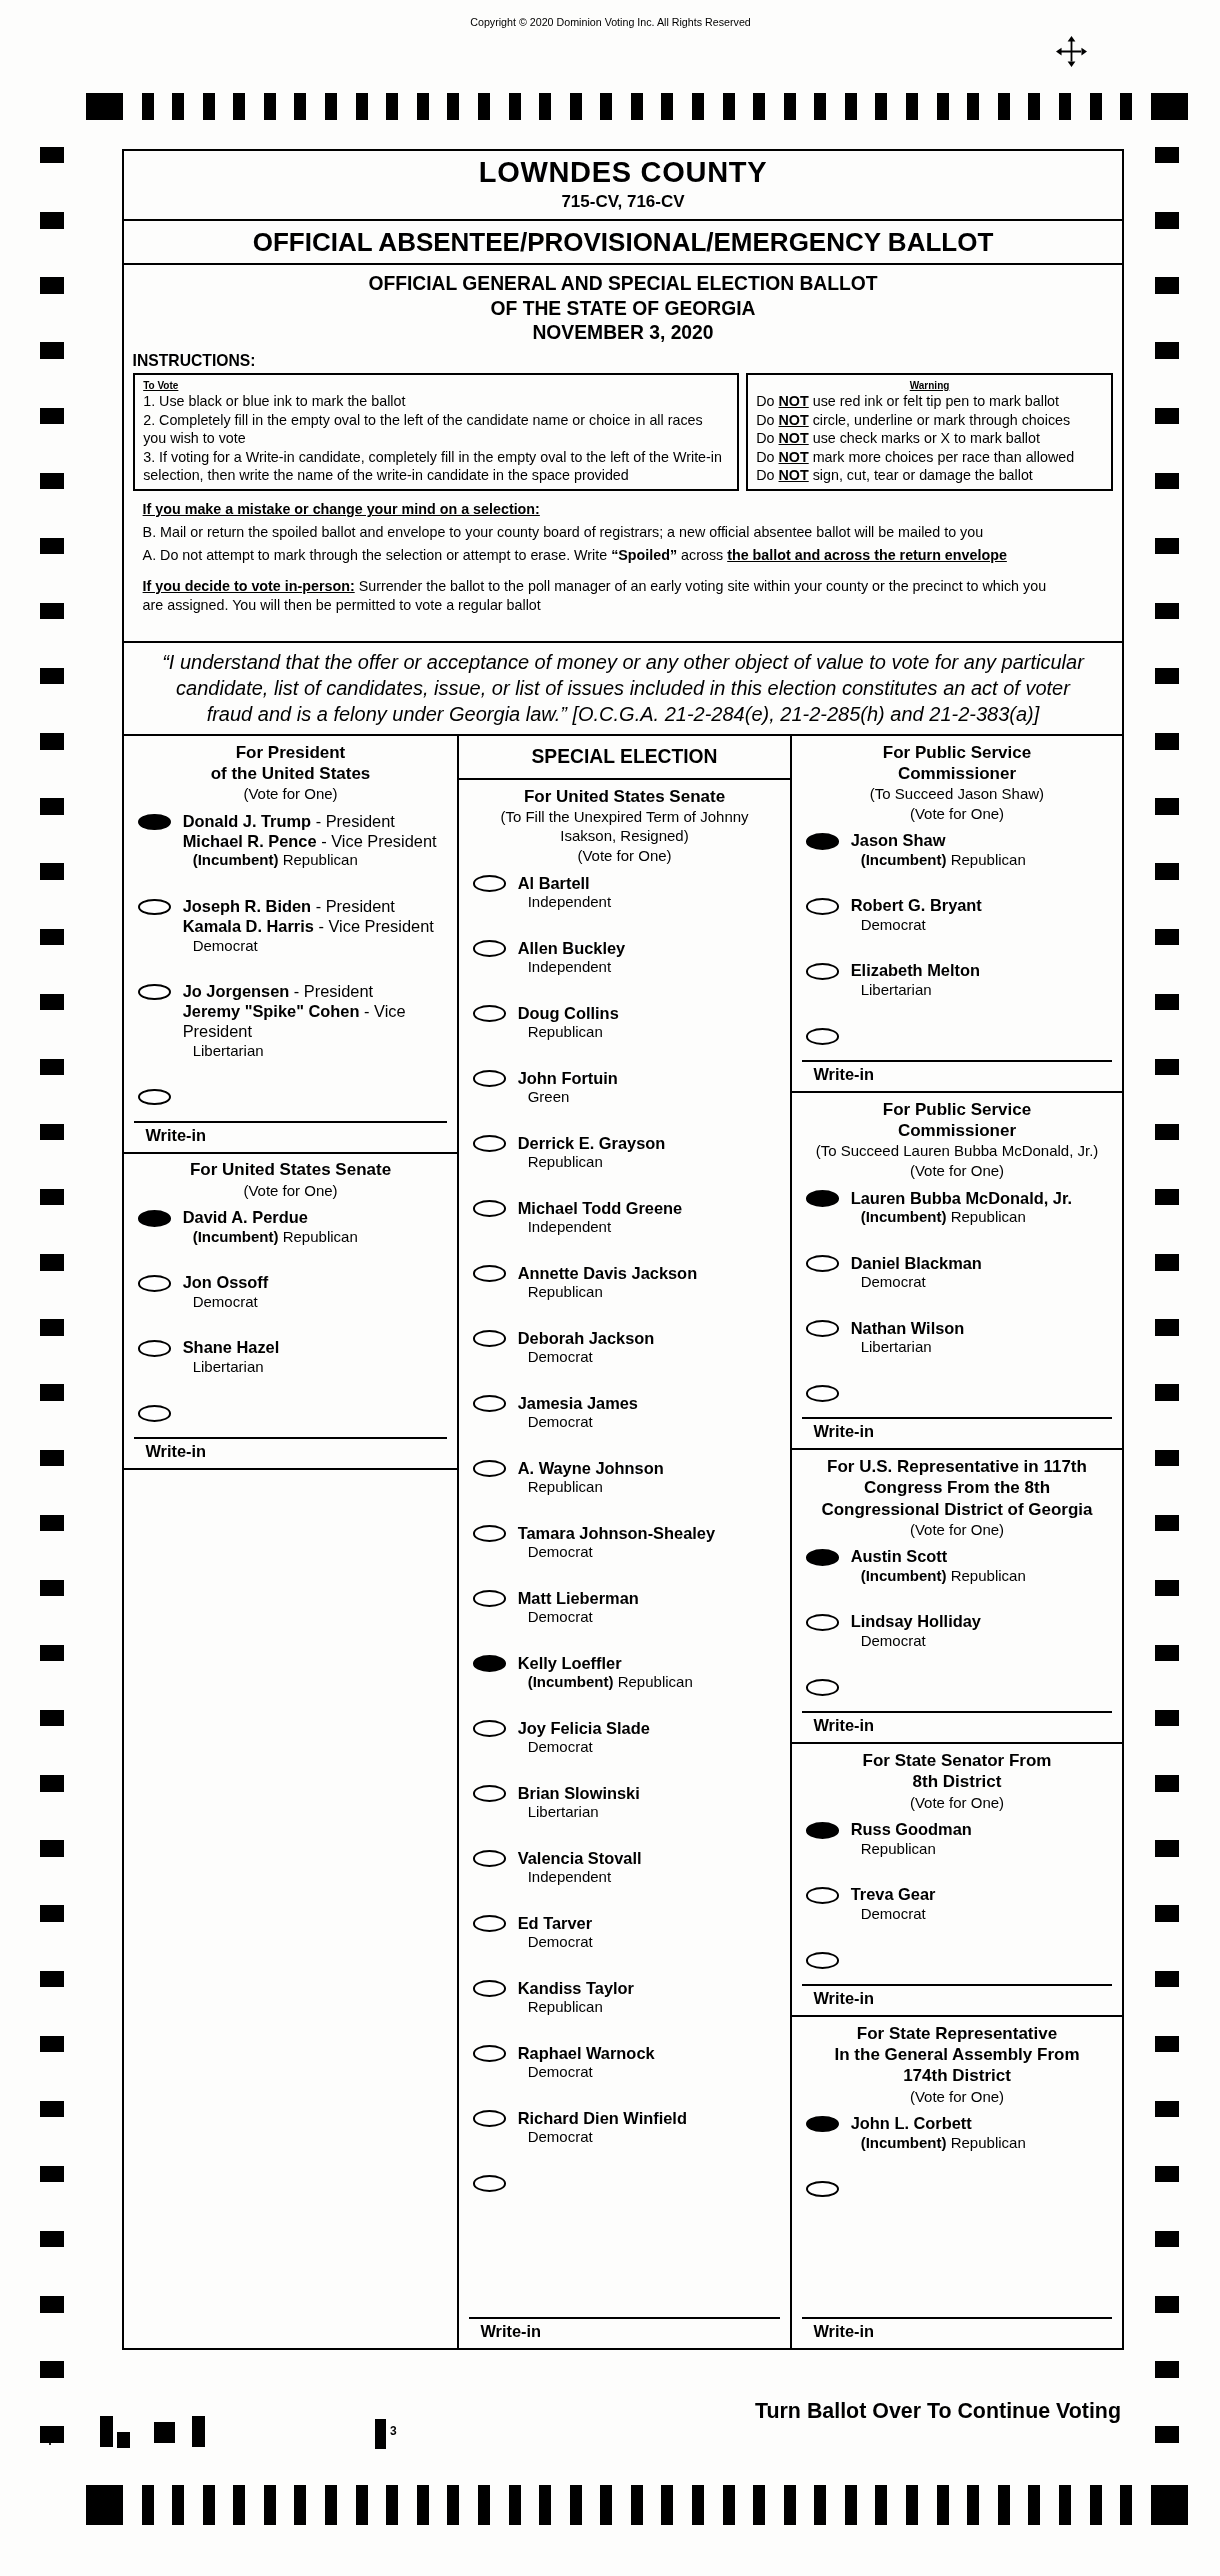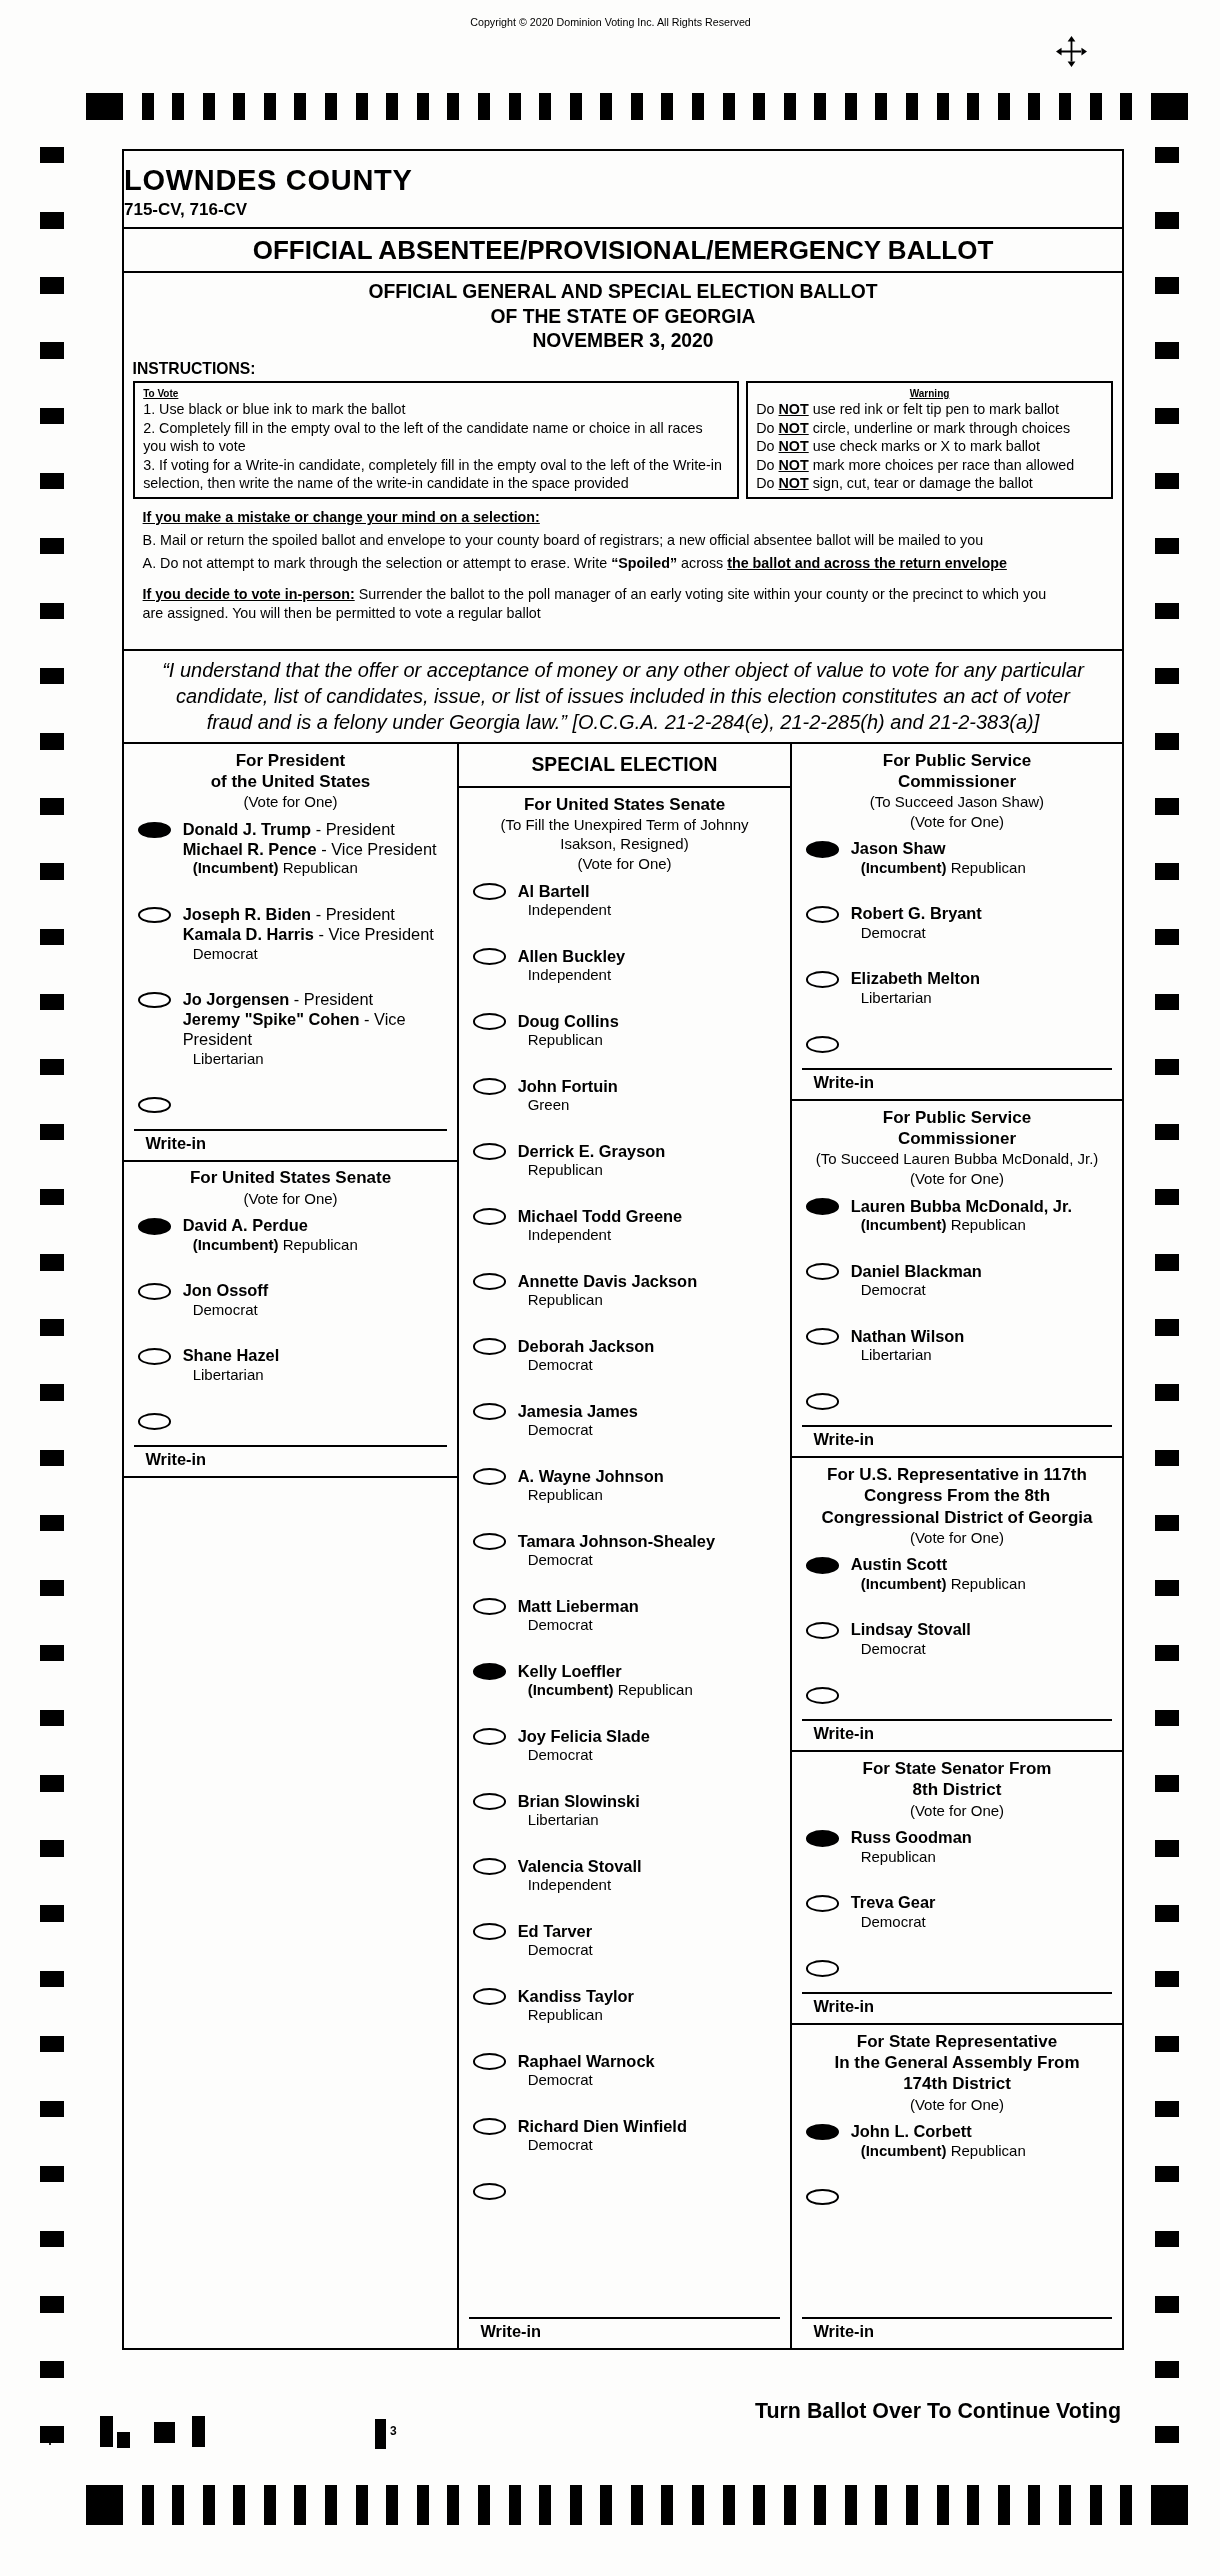--- a/index.html
+++ b/index.html
@@ -17,21 +17,21 @@
   .tbar{width:12px;height:100%;background:#000}
   .tblock{width:37px;height:100%;background:#000}
   .tcol{position:absolute;top:147px;height:2296px;display:flex;flex-direction:column;justify-content:space-between}
   .tcol.left{left:40px}
   .tcol.right{left:1155px}
   .sq{width:23.6px;height:16.4px;background:#000}
 
   
   .main{position:absolute;left:122px;top:149px;width:1002px;height:2201px;border:2.1px solid #000;
         display:flex;flex-direction:column}
-  .hdr{padding-top:13px}
+  .hdr{text-align:center;padding-top:5px}
   .county{font-size:29px;font-weight:700;letter-spacing:0.7px}
   .codes{font-size:17px;font-weight:700;padding:2.9px 0 7.1px}
   .hline{border-top:2.1px solid #000}
   .btitle{font-size:26px;font-weight:700;text-align:center;padding:5.7px 0}
   .sub-wrap{padding:7.1px 0 2.9px;text-align:center}
   .sub{font-size:19.3px;font-weight:700;line-height:1.25}
   .instr-label{font-size:15.7px;font-weight:700;padding:4.3px 0 2.9px 8.6px}
   .iboxes{display:flex;gap:7.1px;margin:0 8.6px}
   .ibox{border:2.1px solid #000;padding:4.3px 8.6px;font-size:14.3px;line-height:1.3}
   .ibox.vote{width:606px}
@@ -568,21 +568,21 @@
             <div class="cand">
               <span class="oval filled"></span>
               <div class="ctext">
                 <div class="nline"><span class="b">Austin Scott</span></div>
                 <div class="pline"><span class="b">(Incumbent) </span><span>Republican</span></div>
               </div>
             </div>
             <div class="cand">
               <span class="oval"></span>
               <div class="ctext">
-                <div class="nline"><span class="b">Lindsay Stovall</span></div>
+                <div class="nline"><span class="b">Lindsay Holliday</span></div>
                 <div class="pline"><span>Democrat</span></div>
               </div>
             </div>
             <div class="cand empty">
               <span class="oval"></span>
             </div>
             <div class="winblock">
               <div class="wline"></div>
               <div class="wlabel">Write-in</div>
             </div>

